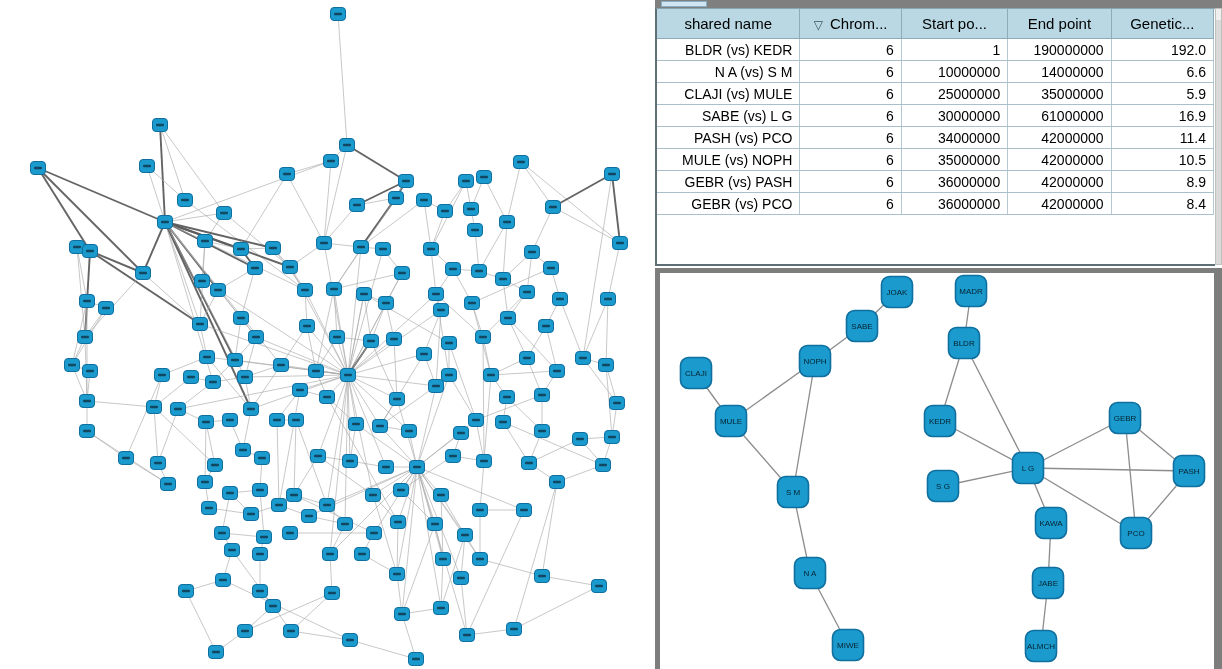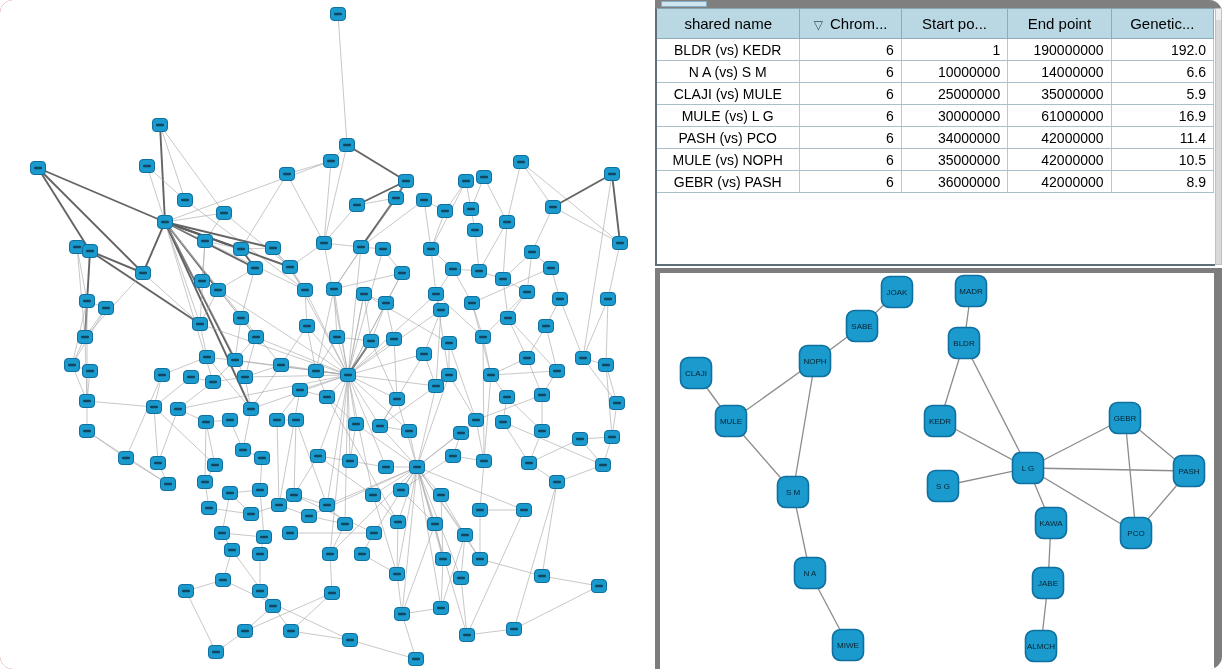--- a/index.html
+++ b/index.html
@@ -1,36 +1,36 @@
 <!DOCTYPE html>
 <html><head>
 <meta charset="utf-8">
 <style>
   html,body{margin:0;padding:0;background:#fff;}
   #screen{position:relative;width:1222px;height:669px;background:#b91c1c;overflow:hidden;
-          font-family:"Liberation Sans", sans-serif;border-radius:13px;}
+          font-family:"Liberation Sans", sans-serif;}
   
   #main-net{position:absolute;left:0;top:0;width:655px;height:669px;background:#ffffff;}
   
   #right-col{position:absolute;left:655px;top:0;width:567px;height:669px;background:#ffffff;}
   #top-strip{position:absolute;left:0;top:0;width:567px;height:8px;background:#7f7f7f;}
   #top-strip .tab{position:absolute;left:6px;top:1px;width:46px;height:6px;
                   background:#cfe6f0;border:1px solid #86aec2;box-sizing:border-box;}
   
   #table-panel{position:absolute;left:0;top:8px;width:560px;height:258px;background:#ffffff;
                border-left:2px solid #5f6f78;border-top:1px solid #8aa4b2;border-bottom:2px solid #5f6f78;
                box-sizing:border-box;overflow:hidden;}
   table{border-collapse:collapse;table-layout:fixed;width:557px;}
   th{background:#b9d8e4;color:#000;font-size:15px;font-weight:normal;height:29px;
      border-right:1px solid #8fabb9;border-bottom:1px solid #8fabb9;text-align:center;
      overflow:hidden;white-space:nowrap;padding:0 4px;}
   td{background:#ffffff;color:#000;font-size:14px;height:21px;border-right:1px solid #b6c9d3;
      border-bottom:1px solid #a9bfca;text-align:right;padding:0 7px 0 4px;
      overflow:hidden;white-space:nowrap;}
-  td.name{text-align:center;padding-left:6px;}
+  td.name{text-align:right;padding-left:6px;}
   .filter-glyph{font-size:12px;color:#33505e;margin-right:7px;}
   
   #vscroll{position:absolute;left:560px;top:8px;width:7px;height:257px;background:#d9d9d9;
            border:1px solid #c0c0c0;box-sizing:border-box;}
   #vscroll .btn{position:absolute;left:0px;top:0px;width:5px;height:11px;background:#efefef;}
   
   #net-panel{position:absolute;left:0;top:268px;width:567px;height:514px;background:#ffffff;
              border:5px solid #7d7d7d;border-right-width:8px;box-sizing:border-box;}
   #net-panel svg{display:block;}
   
@@ -1143,21 +1143,21 @@
               <td>6.6</td>
             </tr>
             <tr>
               <td class="name">CLAJI (vs) MULE</td>
               <td>6</td>
               <td>25000000</td>
               <td>35000000</td>
               <td>5.9</td>
             </tr>
             <tr>
-              <td class="name">MULE (vs) L G</td>
+              <td class="name">SABE (vs) L G</td>
               <td>6</td>
               <td>30000000</td>
               <td>61000000</td>
               <td>16.9</td>
             </tr>
             <tr>
               <td class="name">PASH (vs) PCO</td>
               <td>6</td>
               <td>34000000</td>
               <td>42000000</td>
@@ -1169,20 +1169,27 @@
               <td>35000000</td>
               <td>42000000</td>
               <td>10.5</td>
             </tr>
             <tr>
               <td class="name">GEBR (vs) PASH</td>
               <td>6</td>
               <td>36000000</td>
               <td>42000000</td>
               <td>8.9</td>
+            </tr>
+            <tr>
+              <td class="name">GEBR (vs) PCO</td>
+              <td>6</td>
+              <td>36000000</td>
+              <td>42000000</td>
+              <td>8.4</td>
             </tr>
           </tbody>
       </table>
     </div>
 
     <div id="vscroll">
       <div class="btn"></div>
     </div>
 
     <div id="net-panel">

